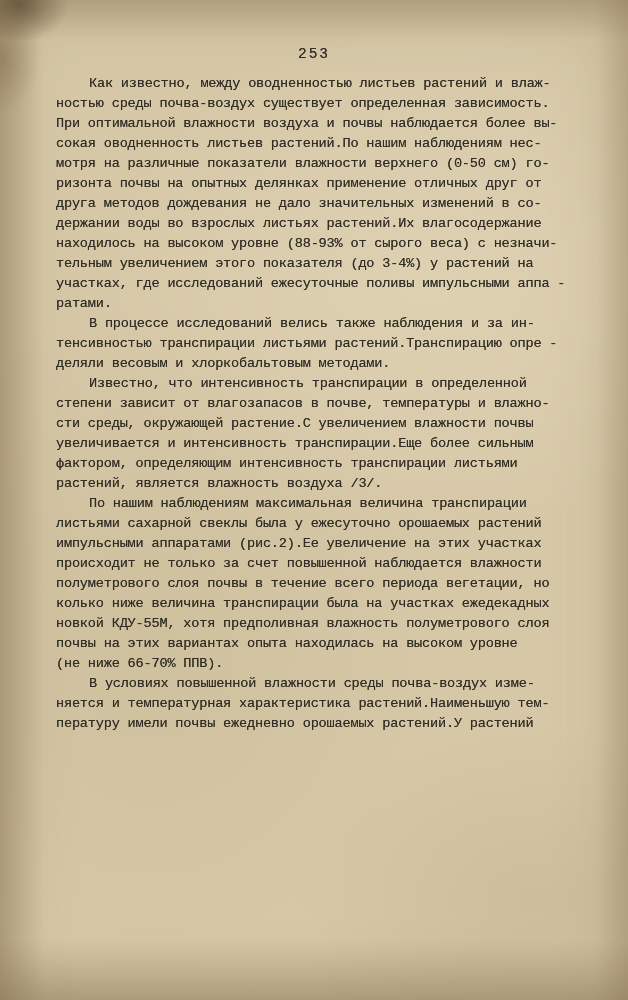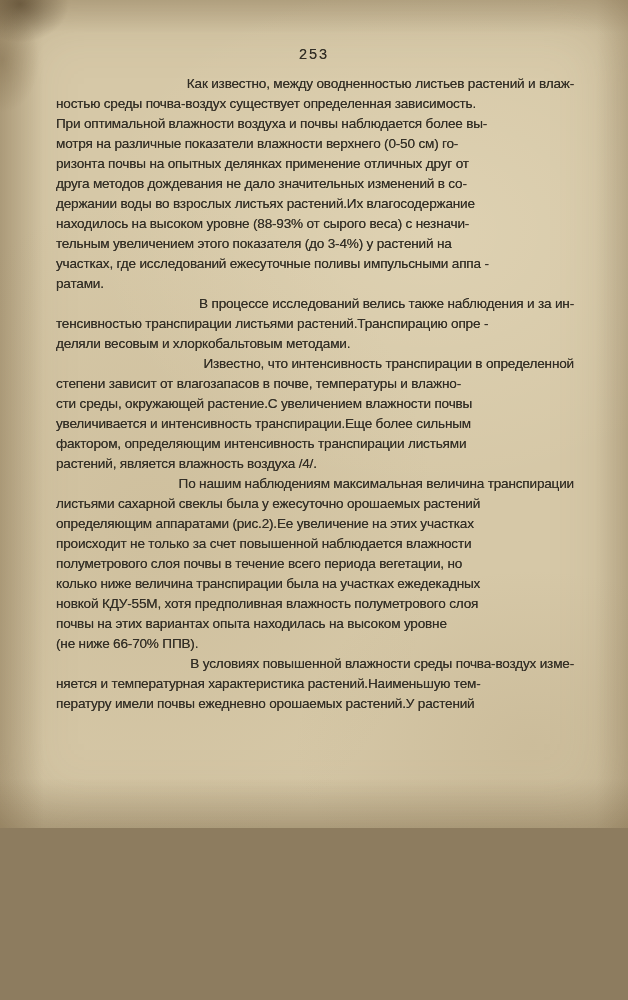--- a/index.html
+++ b/index.html
@@ -3,35 +3,35 @@
 <meta charset="utf-8">
 <style>
   html, body {
     margin: 0;
     padding: 0;
     background: #8d7c5f;
   }
   .page {
     position: relative;
     width: 628px;
-    height: 828px;
+    height: 1000px;
     overflow: hidden;
     background-color: #d6c8a7;
     background-image:
       radial-gradient(70px 55px at 20px 4px,  rgba(62,46,24,0.60), rgba(62,46,24,0) 70%),
       radial-gradient(50px 70px at 2px 60px,  rgba(110,90,58,0.35), rgba(110,90,58,0) 75%),
       radial-gradient(420px 320px at 68% 28%, rgba(255,246,222,0.20), rgba(255,246,222,0) 80%),
       radial-gradient(360px 420px at 24% 64%, rgba(162,140,100,0.14), rgba(162,140,100,0) 80%),
       radial-gradient(300px 220px at 85% 90%, rgba(150,128,90,0.16), rgba(150,128,90,0) 80%),
       linear-gradient(to right,  rgba(124,102,68,0.32), rgba(124,102,68,0) 7%),
       linear-gradient(to left,   rgba(124,102,68,0.20), rgba(124,102,68,0) 5%),
       linear-gradient(to bottom, rgba(124,102,68,0.26), rgba(124,102,68,0) 4%),
       linear-gradient(to top,    rgba(118,98,66,0.30),  rgba(118,98,66,0) 6%);
     box-shadow: inset 0 0 70px rgba(108,88,58,0.35);
-    font-family: Liberation Sans, sans-serif;
+    font-family: Liberation Mono, monospace;
     color: #322e26;
   }
   .page-number {
     position: absolute;
     top: 46px;
     left: 0;
     width: 100%;
     text-align: center;
     font-size: 14.5px;
     letter-spacing: 2px;
@@ -42,58 +42,59 @@
     top: 74px;
     left: 56px;
     right: 54px;
     font-size: 13.6px;
     line-height: 20px;
     letter-spacing: -0.2px;
     text-shadow: 0 0 0.55px rgba(45,40,28,0.72);
   }
   .paragraph { margin: 0; }
   .line { white-space: pre; }
-  .line.first { padding-left: 33px; text-align: right; }
+  .line.first { padding-left: 33px; }
 </style>
 </head>
 <body>
 
 <div class="page">
   <div class="page-number">253</div>
   <div class="text-block">
       <div class="paragraph">
         <div class="line first">Как известно, между оводненностью листьев растений и влаж-</div>
         <div class="line">ностью среды почва-воздух существует определенная зависимость.</div>
         <div class="line">При оптимальной влажности воздуха и почвы наблюдается более вы-</div>
+        <div class="line">сокая оводненность листьев растений.По нашим наблюдениям нес-</div>
         <div class="line">мотря на различные показатели влажности верхнего (0-50 см) го-</div>
         <div class="line">ризонта почвы на опытных делянках применение отличных друг от</div>
         <div class="line">друга методов дождевания не дало значительных изменений в со-</div>
         <div class="line">держании воды во взрослых листьях растений.Их влагосодержание</div>
         <div class="line">находилось на высоком уровне (88-93% от сырого веса) с незначи-</div>
         <div class="line">тельным увеличением этого показателя (до 3-4%) у растений на</div>
         <div class="line">участках, где исследований ежесуточные поливы импульсными аппа -</div>
         <div class="line">ратами.</div>
       </div>
       <div class="paragraph">
         <div class="line first">В процессе исследований велись также наблюдения и за ин-</div>
         <div class="line">тенсивностью транспирации листьями растений.Транспирацию опре -</div>
         <div class="line">деляли весовым и хлоркобальтовым методами.</div>
       </div>
       <div class="paragraph">
         <div class="line first">Известно, что интенсивность транспирации в определенной</div>
         <div class="line">степени зависит от влагозапасов в почве, температуры и влажно-</div>
         <div class="line">сти среды, окружающей растение.С увеличением влажности почвы</div>
         <div class="line">увеличивается и интенсивность транспирации.Еще более сильным</div>
         <div class="line">фактором, определяющим интенсивность транспирации листьями</div>
-        <div class="line">растений, является влажность воздуха /4/.</div>
+        <div class="line">растений, является влажность воздуха /3/.</div>
       </div>
       <div class="paragraph">
         <div class="line first">По нашим наблюдениям максимальная величина транспирации</div>
         <div class="line">листьями сахарной свеклы была у ежесуточно орошаемых растений</div>
-        <div class="line">определяющим аппаратами (рис.2).Ее увеличение на этих участках</div>
+        <div class="line">импульсными аппаратами (рис.2).Ее увеличение на этих участках</div>
         <div class="line">происходит не только за счет повышенной наблюдается влажности</div>
         <div class="line">полуметрового слоя почвы в течение всего периода вегетации, но</div>
         <div class="line">колько ниже величина транспирации была на участках ежедекадных</div>
         <div class="line">новкой КДУ-55М, хотя предполивная влажность полуметрового слоя</div>
         <div class="line">почвы на этих вариантах опыта находилась на высоком уровне</div>
         <div class="line">(не ниже 66-70% ППВ).</div>
       </div>
       <div class="paragraph">
         <div class="line first">В условиях повышенной влажности среды почва-воздух изме-</div>
         <div class="line">няется и температурная характеристика растений.Наименьшую тем-</div>

